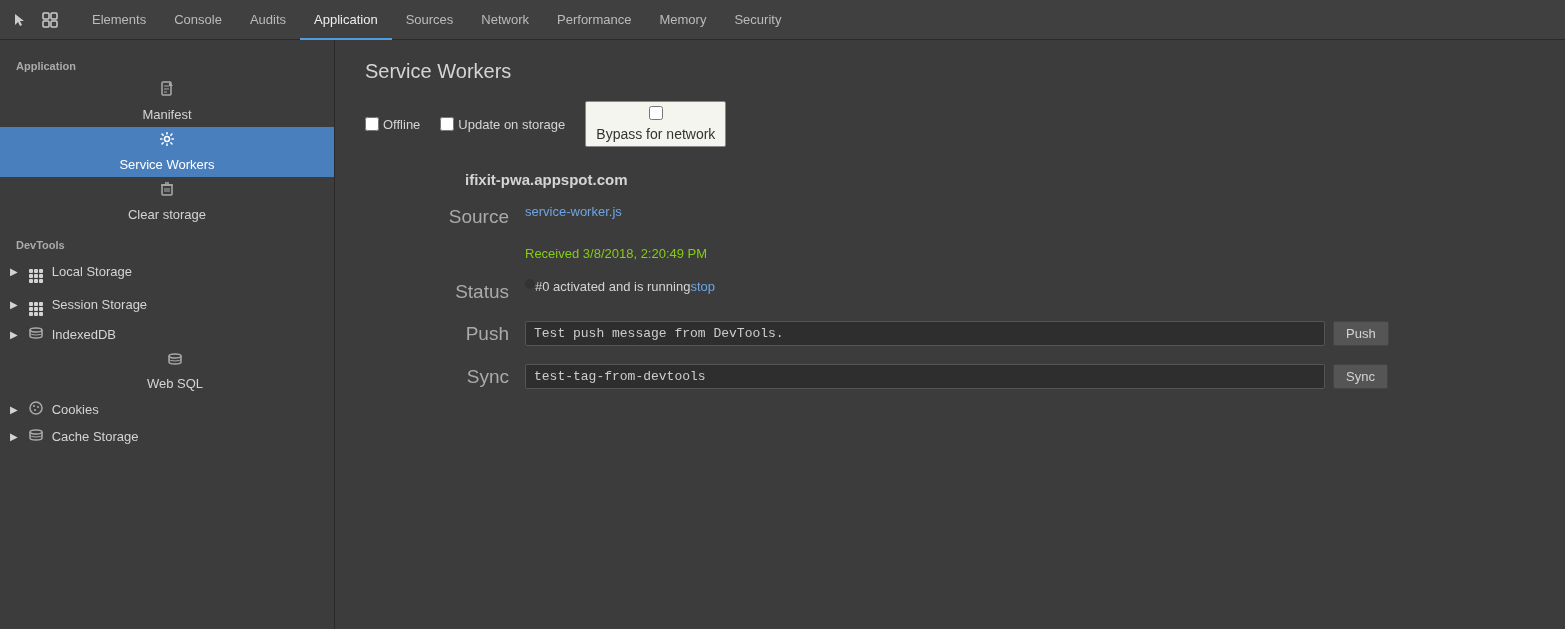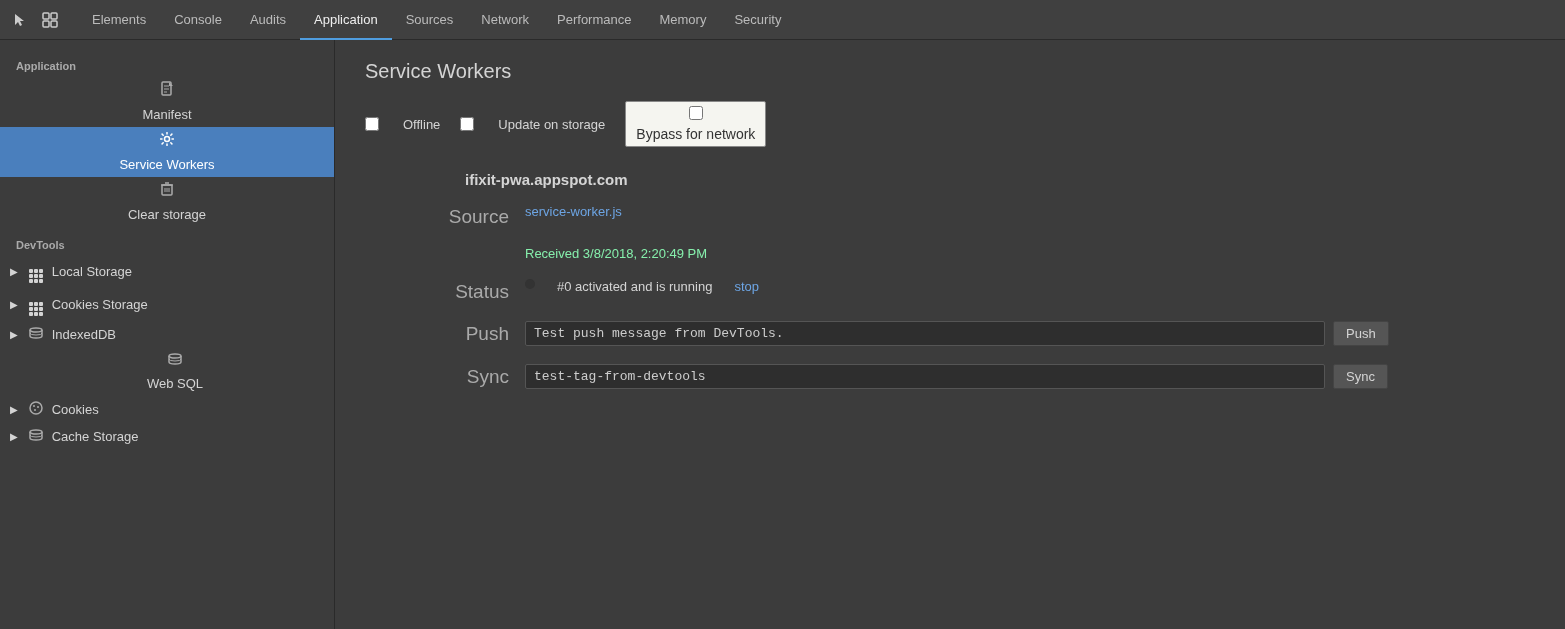--- a/index.html
+++ b/index.html
@@ -141,21 +141,21 @@
 
     .options-row {
       display: flex;
       align-items: center;
       gap: 20px;
       margin-bottom: 24px;
     }
     .checkbox-label {
       display: flex;
       align-items: center;
-      gap: 24px;
+      gap: 4px;
       cursor: pointer;
       color: #d4d4d4;
       font-size: 13px;
     }
     .checkbox-label input[type="checkbox"] {
       width: 14px;
       height: 14px;
       cursor: pointer;
       accent-color: #4f9ddf;
     }
@@ -205,28 +205,28 @@
     }
     .detail-value {
       color: #d4d4d4;
       font-size: 13px;
     }
     .detail-value a {
       color: #6da5e4;
       text-decoration: none;
     }
     .received-text {
-      color: #86efac;
+      color: #84cc16;
       font-size: 13px;
     }
 
     .status-row {
       display: flex;
       align-items: flex-start;
-      gap: 22px;
+      gap: 0;
     }
     .status-dot {
       width: 10px;
       height: 10px;
       border-radius: 50%;
       background: #333;
       flex-shrink: 0;
     }
     .stop-link {
       color: #6da5e4;
@@ -358,21 +358,21 @@
             <span></span>
             <span></span>
           <span></span>
             <span></span>
             <span></span>
           <span></span>
             <span></span>
             <span></span>
         </div>
       </span>
-      <span>Cookies Storage</span>
+      <span>Session Storage</span>
     </div>
     <div class="sidebar-item with-arrow">
       <span class="arrow">▶</span>
       <span class="item-icon">
         <svg width="14" height="12" viewBox="0 0 14 12" fill="none">
           <ellipse cx="7" cy="3" rx="6" ry="2" stroke="#aaa" stroke-width="1.5" fill="none"></ellipse>
           <path d="M1 3 L1 9 Q1 11 7 11 Q13 11 13 9 L13 3" stroke="#aaa" stroke-width="1.5" fill="none"></path>
           <path d="M1 6 Q1 8 7 8 Q13 8 13 6" stroke="#aaa" stroke-width="1" fill="none"></path>
         </svg>
       </span>

